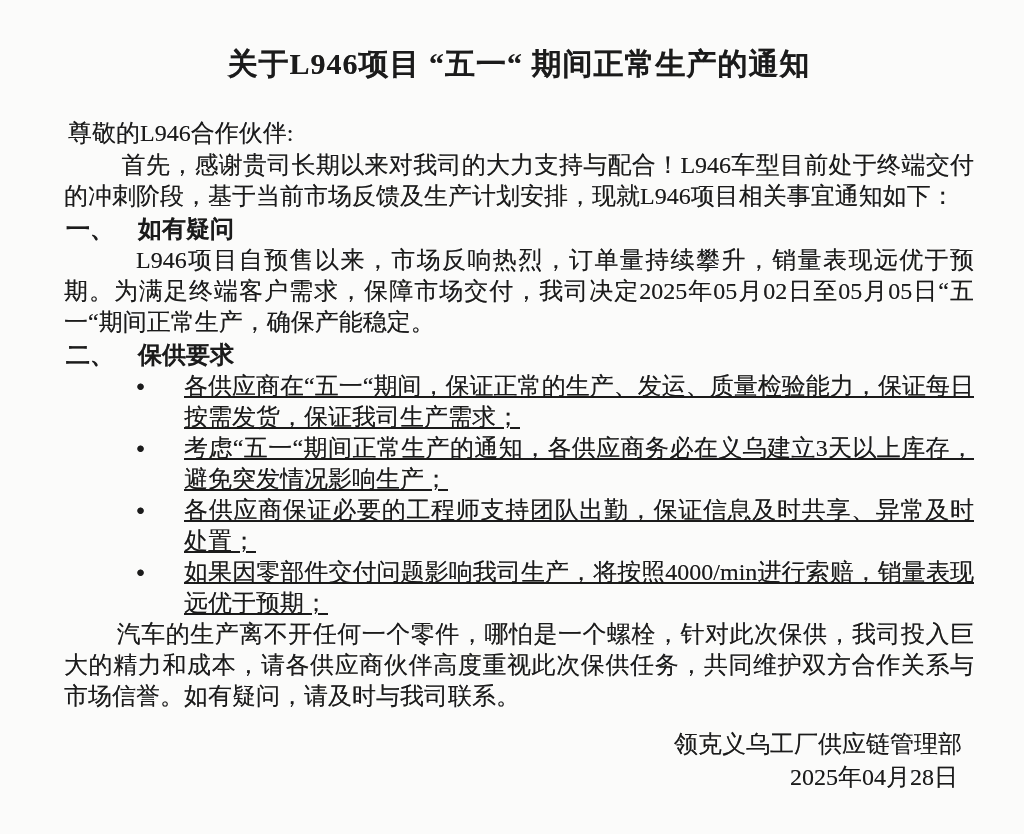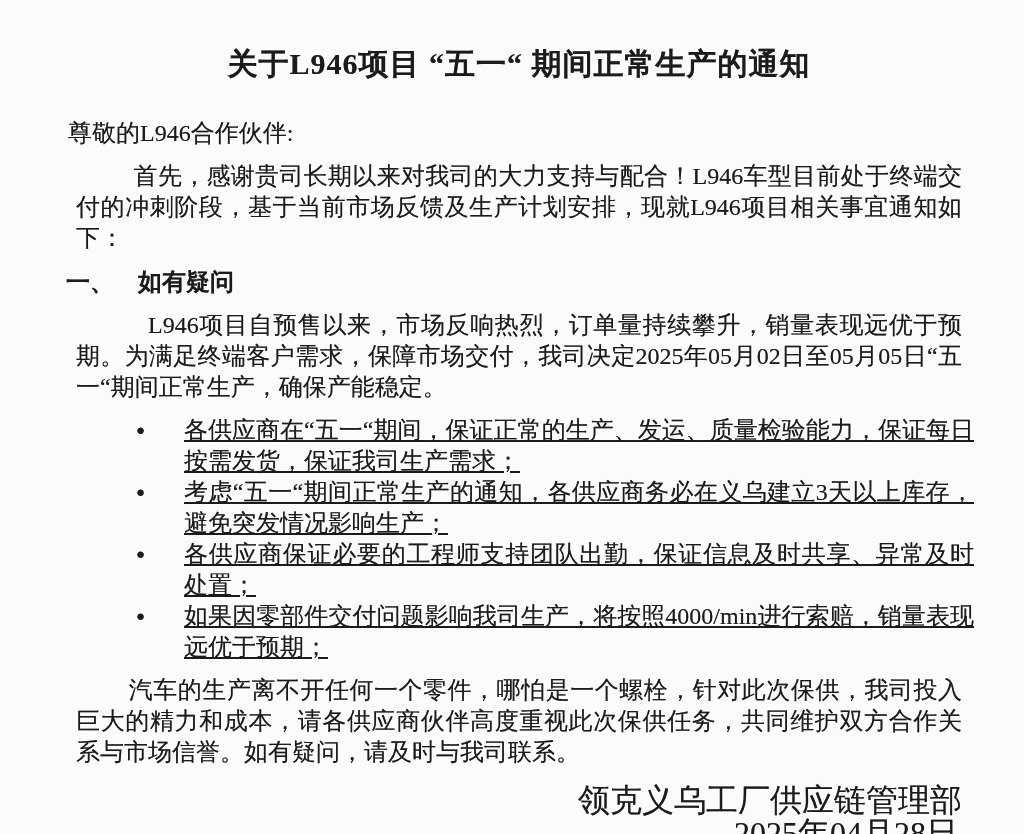--- a/index.html
+++ b/index.html
@@ -30,21 +30,21 @@
     line-height: 40px;
   }
   .salutation {
     font-size: 24px;
     line-height: 31px;
     margin: 12px 0 1px 4px;
   }
   p.body-par {
     font-size: 24px;
     line-height: 31px;
-    margin: 12px;
+    margin: 0;
     text-align: justify;
     text-justify: inter-ideograph;
   }
   .intro { text-indent: 2.4em; }
   .sec-heading {
     font-size: 24px;
     font-weight: bold;
     line-height: 32px;
     margin: 1px 0 0 2px;
   }
@@ -69,41 +69,42 @@
   .bullet-text {
     flex: 1;
     text-align: justify;
     text-justify: inter-ideograph;
     text-decoration: underline;
   }
   .closing { text-indent: 2.2em; }
   .signature {
     margin-top: 16px;
     text-align: right;
-    font-size: 32px;
+    font-size: 24px;
     line-height: 33px;
     padding-right: 12px;
   }
   .signature .sig-date { padding-right: 4px; }
 </style>
 </head>
 <body>
 
 <div class="page">
 
   <h1 class="notice-title">关于L946项目 “五一“ 期间正常生产的通知</h1>
 
   <div class="salutation">尊敬的L946合作伙伴:</div>
 
   <p class="body-par intro">首先，感谢贵司长期以来对我司的大力支持与配合！L946车型目前处于终端交付的冲刺阶段，基于当前市场反馈及生产计划安排，现就L946项目相关事宜通知如下：</p>
 
   <div class="sec-heading">一、　如有疑问</div>
 
   <p class="body-par sec-body" style="text-indent:3em;">L946项目自预售以来，市场反响热烈，订单量持续攀升，销量表现远优于预期。为满足终端客户需求，保障市场交付，我司决定2025年05月02日至05月05日“五一“期间正常生产，确保产能稳定。</p>
 
+  <div class="sec-heading">二、　保供要求</div>
 
   <ul class="bullet-list">
     <li>
       <span class="bullet-marker">●</span>
       <span class="bullet-text">各供应商在“五一“期间，保证正常的生产、发运、质量检验能力，保证每日按需发货，保证我司生产需求；</span>
     </li>
     <li>
       <span class="bullet-marker">●</span>
       <span class="bullet-text">考虑“五一“期间正常生产的通知，各供应商务必在义乌建立3天以上库存，避免突发情况影响生产；</span>
     </li>

